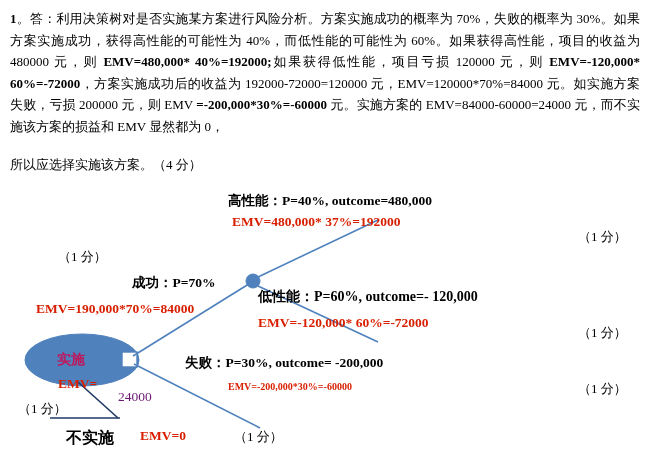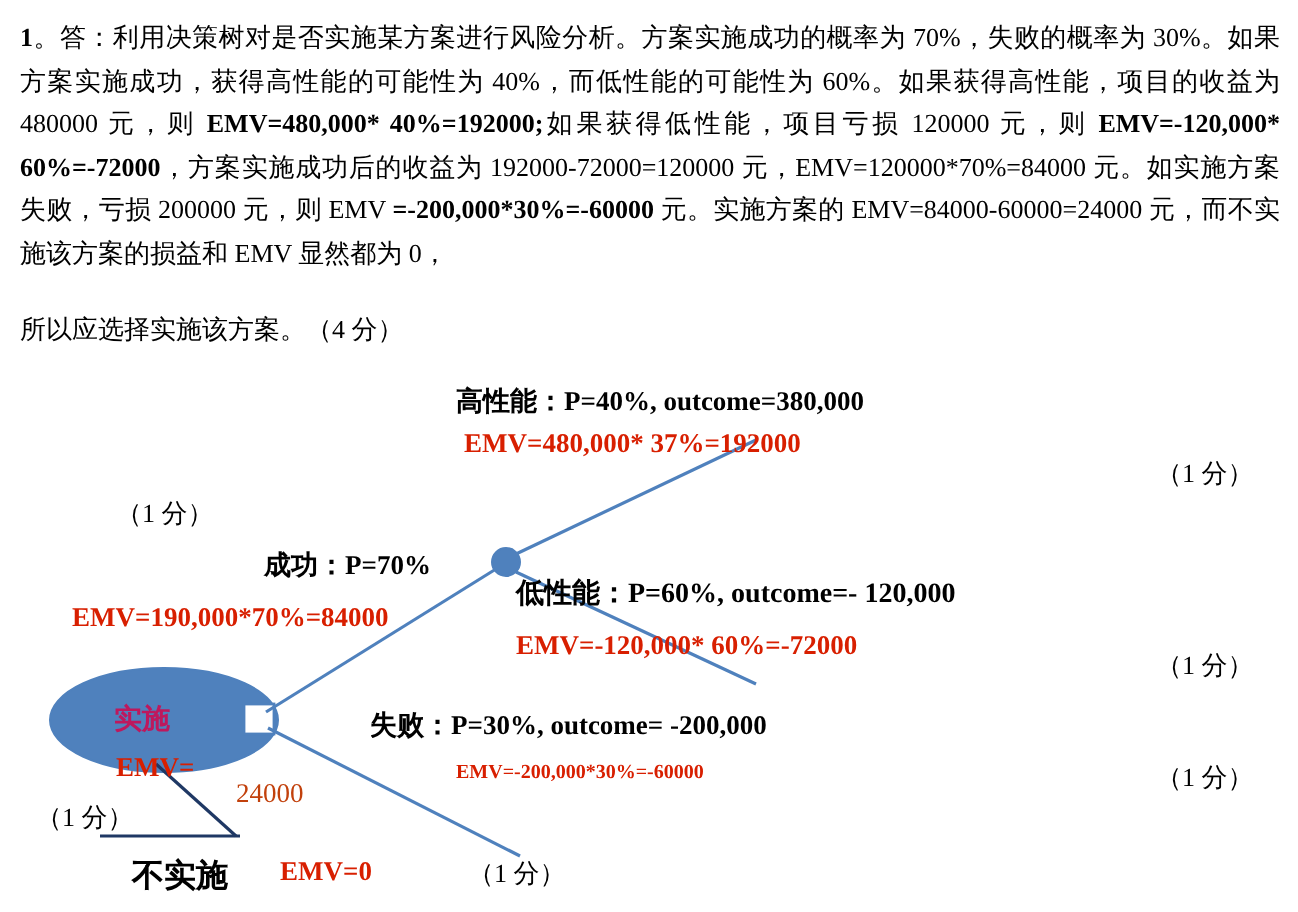--- a/index.html
+++ b/index.html
@@ -58,21 +58,21 @@
     position: absolute;
     left: 0;
     top: 0;
   }
   .lbl {
     position: absolute;
     white-space: nowrap;
     font-family: "Liberation Serif", serif;
   }
   .lbl.bold { font-weight: bold; }
-  .lbl.red { color: #c2410c; }
+  .lbl.red { color: #701a75; }
   .lbl.redbold { color: #d81f00; font-weight: bold; }
   .score {
     position: absolute;
     font-size: 13px;
     white-space: nowrap;
   }
 </style>
 </head>
 <body>
 
@@ -98,21 +98,21 @@
       <line x1="258" y1="101" x2="378" y2="44" stroke="#4f81bd" stroke-width="1.6"></line>
 
       <line x1="258" y1="110" x2="378" y2="166" stroke="#4f81bd" stroke-width="1.6"></line>
 
       <line x1="134" y1="188" x2="260" y2="252" stroke="#4f81bd" stroke-width="1.6"></line>
 
       <line x1="78" y1="206" x2="118" y2="242" stroke="#1f3864" stroke-width="1.6"></line>
       <line x1="50" y1="242" x2="120" y2="242" stroke="#1f3864" stroke-width="1.6"></line>
     </svg>
 
-    <div class="lbl bold" style="left:228px; top:16px; font-size:13.5px;">高性能：P=40%, outcome=380,000</div>
+    <div class="lbl bold" style="left:228px; top:16px; font-size:13.5px;">高性能：P=40%, outcome=480,000</div>
     <div class="lbl redbold" style="left:232px; top:38px; font-size:13.5px;">EMV=480,000* 37%=192000</div>
 
     <div class="lbl bold" style="left:258px; top:112px; font-size:14px;">低性能：P=60%, outcome=- 120,000</div>
     <div class="lbl redbold" style="left:258px; top:139px; font-size:13.5px;">EMV=-120,000* 60%=-72000</div>
 
     <div class="lbl bold" style="left:104px; top:98px; font-size:13.5px;margin-left:28px;">成功：P=70%</div>
     <div class="lbl redbold" style="left:36px; top:125px; font-size:13.5px;">EMV=190,000*70%=84000</div>
 
     <div class="lbl bold" style="left:185px; top:178px; font-size:13.5px;">失败：P=30%, outcome= -200,000</div>
     <div class="lbl redbold" style="left:228px; top:205px; font-size:10px;">EMV=-200,000*30%=-60000</div>

